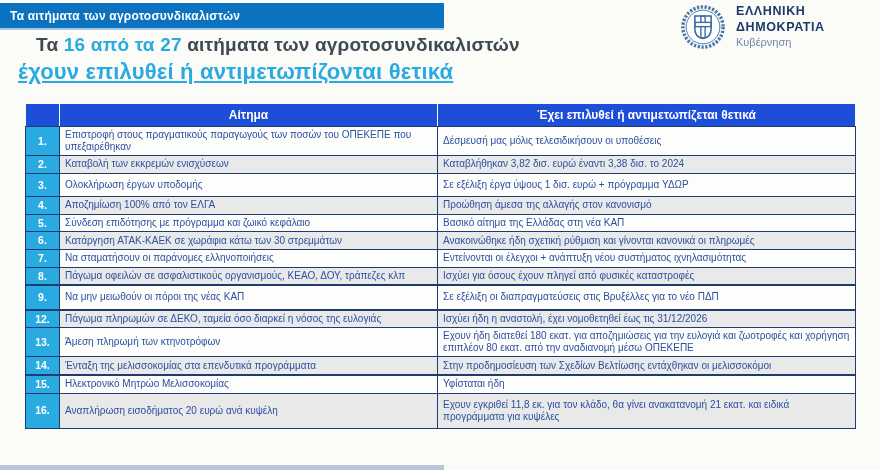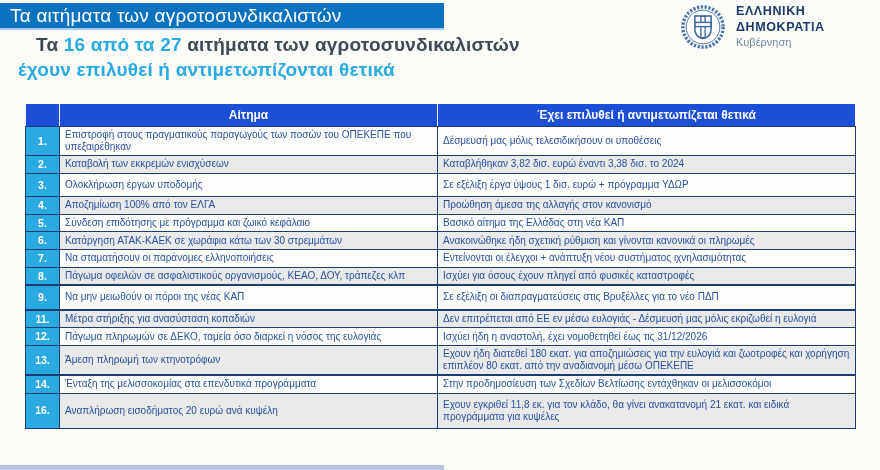--- a/index.html
+++ b/index.html
@@ -9,39 +9,39 @@
     font-family:"Liberation Sans","DejaVu Sans",sans-serif;
     -webkit-font-smoothing:antialiased;
   }
   
   .topbar{
     position:absolute;left:0;top:3px;width:444px;height:25px;
     background:#0b72c0;border-bottom:2px solid #a6c8e6;
     display:flex;align-items:center;
   }
   .topbar span{
-    color:#ffffff;font-weight:normal;font-size:19px;padding-left:10px;
+    color:#ffffff;font-weight:bold;font-size:12px;padding-left:10px;
     letter-spacing:.2px;
   }
   
   .gov{
     position:absolute;left:680px;top:4px;display:flex;align-items:center;gap:10px;
   }
   .gov svg{display:block;}
   .gov .t1{color:#1c3a6b;font-weight:bold;font-size:12.5px;letter-spacing:.6px;line-height:1.25;}
   .gov .t2{color:#7288a8;font-size:11px;line-height:1.3;}
   
   .headline{
     position:absolute;left:36px;top:34px;font-size:19px;font-weight:bold;
     color:#3e4954;letter-spacing:.2px;white-space:nowrap;
   }
   .headline .hl{color:#29abe2;}
   .subhead{
-    position:absolute;left:18px;top:59px;font-size:19px;font-weight:bold;
-    color:#29abe2;letter-spacing:.2px;white-space:nowrap;
+    position:absolute;left:18px;top:59px;font-size:22px;font-weight:bold;
+    color:#29abe2;letter-spacing:.2px;white-space:nowrap;text-decoration:underline;
   }
   
   table.req{
     position:absolute;left:25px;top:103px;width:830px;
     border-collapse:collapse;table-layout:fixed;
     background:#ffffff;border:1px solid #1e3c70;
   }
   col.c-num{width:34px;}
   col.c-req{width:378px;}
   col.c-sta{width:418px;}
@@ -161,44 +161,44 @@
     <td>Ισχύει για όσους έχουν πληγεί από φυσικές καταστροφές</td>
   </tr>
 
   <tr>
     <td class="num">9.</td>
     <td>Να μην μειωθούν οι πόροι της νέας ΚΑΠ</td>
     <td>Σε εξέλιξη οι διαπραγματεύσεις στις Βρυξέλλες για το νέο ΠΔΠ</td>
   </tr>
 
 
-  <tr>
-    <td class="num">11.</td>
-    <td>Μέτρα στήριξης για ανασύσταση κοπαδιών</td>
-    <td>Δεν επιτρέπεται από ΕΕ εν μέσω ευλογιάς - Δέσμευσή μας μόλις εκριζωθεί η ευλογιά</td>
-  </tr>
 
   <tr>
     <td class="num">12.</td>
     <td>Πάγωμα πληρωμών σε ΔΕΚΟ, ταμεία όσο διαρκεί η νόσος της ευλογιάς</td>
     <td>Ισχύει ήδη η αναστολή, έχει νομοθετηθεί έως τις 31/12/2026</td>
   </tr>
 
   <tr>
     <td class="num">13.</td>
     <td>Άμεση πληρωμή των κτηνοτρόφων</td>
     <td>Εχουν ήδη διατεθεί 180 εκατ. για αποζημιώσεις για την ευλογιά και ζωοτροφές και χορήγηση επιπλέον 80 εκατ. από την αναδιανομή μέσω ΟΠΕΚΕΠΕ</td>
   </tr>
 
   <tr>
     <td class="num">14.</td>
     <td>Ένταξη της μελισσοκομίας στα επενδυτικά προγράμματα</td>
     <td>Στην προδημοσίευση των Σχεδίων Βελτίωσης εντάχθηκαν οι μελισσοκόμοι</td>
   </tr>
 
+  <tr>
+    <td class="num">15.</td>
+    <td>Ηλεκτρονικό Μητρώο Μελισσοκομίας</td>
+    <td>Υφίσταται ήδη</td>
+  </tr>
 
   <tr>
     <td class="num">16.</td>
     <td>Αναπλήρωση εισοδήματος 20 ευρώ ανά κυψέλη</td>
     <td>Εχουν εγκριθεί 11,8 εκ. για τον κλάδο, θα γίνει ανακατανομή 21 εκατ. και ειδικά προγράμματα για κυψέλες</td>
   </tr>
 </tbody>
 </table>
 
 <div class="bottombar"></div>

